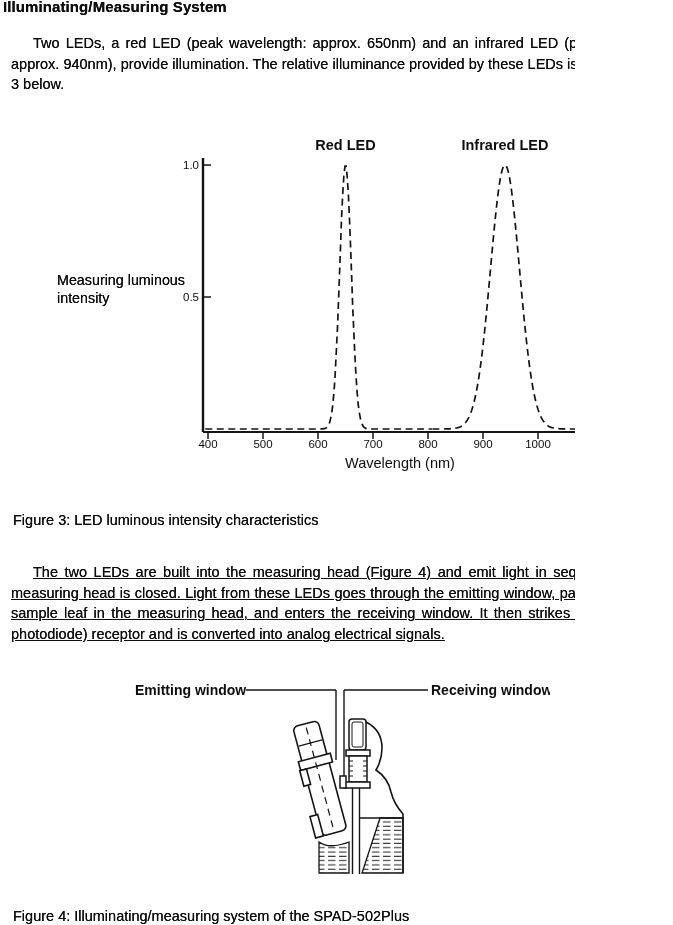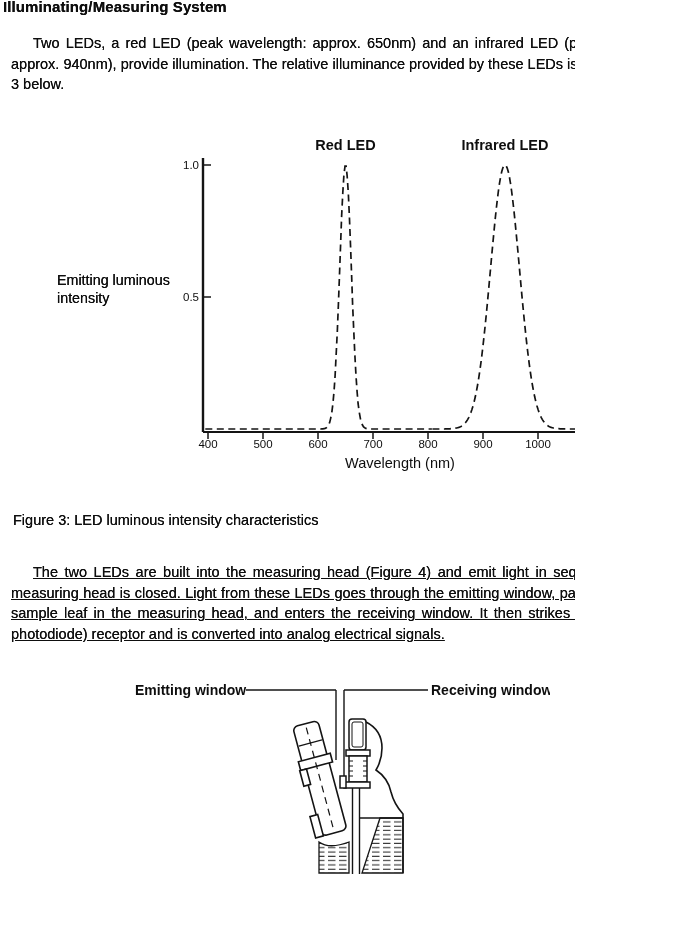--- a/index.html
+++ b/index.html
@@ -77,21 +77,21 @@
         <text x="139" y="171" font-size="11.5" text-anchor="end">0.5</text>
         <path d="M143 35 H151" stroke="#141414" stroke-width="1.5"></path>
         <text x="139" y="39" font-size="11.5" text-anchor="end">1.0</text>
       </g>
       <text x="340" y="338" font-size="14.5" text-anchor="middle" font-weight="normal">Wavelength (nm)</text>
       <path d="M145.3 299.0 L146.3 299.0 L147.4 299.0 L148.6 299.0 L149.7 299.0 L150.8 299.0 L151.8 299.0 L152.9 299.0 L154.1 299.0 L155.2 299.0 L156.3 299.0 L157.3 299.0 L158.4 299.0 L159.6 299.0 L160.7 299.0 L161.8 299.0 L162.8 299.0 L163.9 299.0 L165.1 299.0 L166.2 299.0 L167.3 299.0 L168.3 299.0 L169.4 299.0 L170.6 299.0 L171.7 299.0 L172.8 299.0 L173.8 299.0 L174.9 299.0 L176.1 299.0 L177.2 299.0 L178.3 299.0 L179.3 299.0 L180.4 299.0 L181.6 299.0 L182.7 299.0 L183.8 299.0 L184.8 299.0 L185.9 299.0 L187.1 299.0 L188.2 299.0 L189.3 299.0 L190.3 299.0 L191.4 299.0 L192.6 299.0 L193.7 299.0 L194.8 299.0 L195.8 299.0 L196.9 299.0 L198.1 299.0 L199.2 299.0 L200.3 299.0 L201.3 299.0 L202.4 299.0 L203.6 299.0 L204.7 299.0 L205.8 299.0 L206.8 299.0 L207.9 299.0 L209.1 299.0 L210.2 299.0 L211.3 299.0 L212.4 299.0 L213.4 299.0 L214.6 299.0 L215.7 299.0 L216.8 299.0 L217.9 299.0 L218.9 299.0 L220.1 299.0 L221.2 299.0 L222.3 299.0 L223.4 299.0 L224.4 299.0 L225.6 299.0 L226.7 299.0 L227.8 299.0 L228.9 299.0 L229.9 299.0 L231.1 299.0 L232.2 299.0 L233.3 299.0 L234.4 299.0 L235.4 299.0 L236.6 299.0 L237.7 299.0 L238.8 299.0 L239.9 299.0 L240.9 299.0 L242.1 299.0 L243.2 299.0 L244.3 299.0 L245.4 299.0 L246.4 299.0 L247.6 299.0 L248.7 299.0 L249.8 299.0 L250.9 299.0 L251.9 299.0 L253.1 299.0 L254.2 299.0 L255.3 299.0 L256.4 299.0 L257.4 299.0 L258.6 299.0 L259.6 299.0 L260.8 299.0 L261.9 298.9 L262.9 298.8 L264.1 298.7 L265.1 298.4 L266.3 297.8 L267.4 296.9 L268.4 295.3 L269.6 292.7 L270.6 288.6 L271.8 282.5 L272.9 273.7 L274.0 261.7 L275.1 245.8 L276.1 225.7 L277.3 201.7 L278.4 174.3 L279.5 144.7 L280.6 114.7 L281.6 86.6 L282.8 62.7 L283.9 45.3 L285.0 36.2 L286.1 36.2 L287.1 45.3 L288.3 62.7 L289.4 86.6 L290.5 114.7 L291.6 144.7 L292.6 174.3 L293.8 201.7 L294.9 225.7 L296.0 245.8 L297.1 261.7 L298.1 273.7 L299.3 282.5 L300.4 288.6 L301.5 292.7 L302.6 295.3 L303.6 296.9 L304.8 297.8 L305.9 298.4 L307.0 298.7 L308.1 298.8 L309.1 298.9 L310.3 299.0 L311.4 299.0 L312.5 299.0 L313.6 299.0 L314.6 299.0 L315.8 299.0 L316.9 299.0 L318.0 299.0 L319.1 299.0 L320.1 299.0 L321.3 299.0 L322.4 299.0 L323.5 299.0 L324.6 299.0 L325.6 299.0 L326.8 299.0 L327.9 299.0 L329.0 299.0 L330.1 299.0 L331.1 299.0 L332.3 299.0 L333.4 299.0 L334.5 299.0 L335.6 299.0 L336.6 299.0 L337.8 299.0 L338.9 299.0 L340.0 299.0 L341.1 299.0 L342.1 299.0 L343.3 299.0 L344.4 299.0 L345.5 299.0 L346.6 299.0 L347.6 299.0 L348.8 299.0 L349.9 299.0 L351.0 299.0 L352.1 299.0 L353.1 299.0 L354.3 299.0 L355.4 299.0 L356.5 299.0 L357.6 299.0 L358.6 299.0 L359.8 299.0 L360.9 299.0 L362.0 299.0 L363.1 299.0 L364.1 299.0 L365.3 299.0 L366.4 299.0 L367.5 299.0 L368.6 299.0 L369.6 299.0 L370.8 299.0 L371.9 299.0" fill="none" stroke="#141414" stroke-width="1.7" stroke-dasharray="7 4.5"></path>
       <text x="285.5" y="20" font-size="14.5" font-weight="bold" text-anchor="middle">Red LED</text>
       <path d="M372.4 299.0 L373.5 299.0 L374.6 299.0 L375.7 299.0 L376.8 299.0 L377.9 299.0 L379.0 299.0 L380.1 299.0 L381.2 299.0 L382.3 299.0 L383.4 299.0 L384.5 299.0 L385.6 298.9 L386.7 298.9 L387.8 298.9 L388.9 298.9 L390.0 298.8 L391.1 298.7 L392.2 298.7 L393.3 298.5 L394.4 298.4 L395.5 298.2 L396.6 298.0 L397.7 297.7 L398.8 297.4 L399.9 296.9 L401.0 296.4 L402.1 295.7 L403.2 294.9 L404.3 293.9 L405.4 292.7 L406.5 291.3 L407.6 289.6 L408.7 287.6 L409.8 285.2 L410.9 282.5 L412.0 279.3 L413.1 275.7 L414.2 271.5 L415.3 266.8 L416.4 261.5 L417.5 255.5 L418.6 248.9 L419.7 241.6 L420.8 233.7 L421.9 225.0 L423.0 215.7 L424.1 205.8 L425.2 195.3 L426.3 184.3 L427.4 172.9 L428.5 161.1 L429.6 149.0 L430.7 136.9 L431.8 124.7 L432.9 112.8 L434.0 101.2 L435.1 90.0 L436.2 79.5 L437.3 69.8 L438.4 61.0 L439.5 53.4 L440.6 46.9 L441.7 41.8 L442.8 38.0 L443.9 35.8 L445.0 35.0 L446.1 35.8 L447.2 38.0 L448.3 41.8 L449.4 46.9 L450.5 53.4 L451.6 61.0 L452.7 69.8 L453.8 79.5 L454.9 90.0 L456.0 101.2 L457.1 112.8 L458.2 124.7 L459.3 136.9 L460.4 149.0 L461.5 161.1 L462.6 172.9 L463.7 184.3 L464.8 195.3 L465.9 205.8 L467.0 215.7 L468.1 225.0 L469.2 233.7 L470.3 241.6 L471.4 248.9 L472.5 255.5 L473.6 261.5 L474.7 266.8 L475.8 271.5 L476.9 275.7 L478.0 279.3 L479.1 282.5 L480.2 285.2 L481.3 287.6 L482.4 289.6 L483.5 291.3 L484.6 292.7 L485.7 293.9 L486.8 294.9 L487.9 295.7 L489.0 296.4 L490.1 296.9 L491.2 297.4 L492.3 297.7 L493.4 298.0 L494.5 298.2 L495.6 298.4 L496.7 298.5 L497.8 298.7 L498.9 298.7 L500.0 298.8 L501.1 298.9 L502.2 298.9 L503.3 298.9 L504.4 298.9 L505.5 299.0 L506.6 299.0 L507.7 299.0 L508.8 299.0 L509.9 299.0 L511.0 299.0 L512.1 299.0 L513.2 299.0 L514.3 299.0 L515.4 299.0 L516.5 299.0 L517.6 299.0 L518.7 299.0 L519.8 299.0 L520.9 299.0 L522.0 299.0 L523.1 299.0 L524.2 299.0 L525.3 299.0 L526.4 299.0 L527.5 299.0 L528.6 299.0 L529.7 299.0 L530.8 299.0 L531.9 299.0 L533.0 299.0 L534.1 299.0 L535.2 299.0 L536.3 299.0 L537.4 299.0 L538.5 299.0 L539.6 299.0 L540.7 299.0 L541.8 299.0 L542.9 299.0 L544.0 299.0 L545.1 299.0 L546.2 299.0 L547.3 299.0 L548.4 299.0" fill="none" stroke="#141414" stroke-width="1.7" stroke-dasharray="7 4.5"></path>
       <text x="445" y="20" font-size="14.5" font-weight="bold" text-anchor="middle">Infrared LED</text>
     </svg>
-  <div id="fig3-ylabel">Emitting luminous intensity</div>
+  <div id="fig3-ylabel">Measuring luminous intensity</div>
 
   <p class="caption" id="fig3-caption">Figure 3: LED luminous intensity characteristics</p>
 
   <p class="body-para" id="para2">The two LEDs are built into the measuring head (Figure 4) and emit light in sequence when the measuring head is closed. Light from these LEDs goes through the emitting window, passes through the sample leaf in the measuring head, and enters the receiving window. It then strikes the SPD (silicon photodiode) receptor and is converted into analog electrical signals.</p>
 
   <svg id="fig4-diagram" width="420" height="212" viewBox="0 0 420 212">
     <defs>
       <pattern id="hatch" width="11" height="4.3" patternUnits="userSpaceOnUse">
         <path d="M0 2 H7.5" stroke="#1c1c1c" stroke-width="1"></path>
       </pattern>
@@ -135,14 +135,15 @@
 
     <polygon points="250,140 273,140 273,195 232,195" fill="url(#hatch)" stroke="#141414" stroke-width="1.3"></polygon>
     <path d="M189 164 C196 169 206 169 219 164 L219 195 L189 195 Z" fill="url(#hatch)" stroke="#141414" stroke-width="1.3"></path>
 
     <g stroke="#141414" stroke-width="1.4">
       <path d="M222.5 110 V196"></path>
       <path d="M229.5 110 V196"></path>
     </g>
   </svg>
 
+  <p class="caption" id="fig4-caption">Figure 4: Illuminating/measuring system of the SPAD-502Plus</p>
 
 </div>
 
 </body></html>

